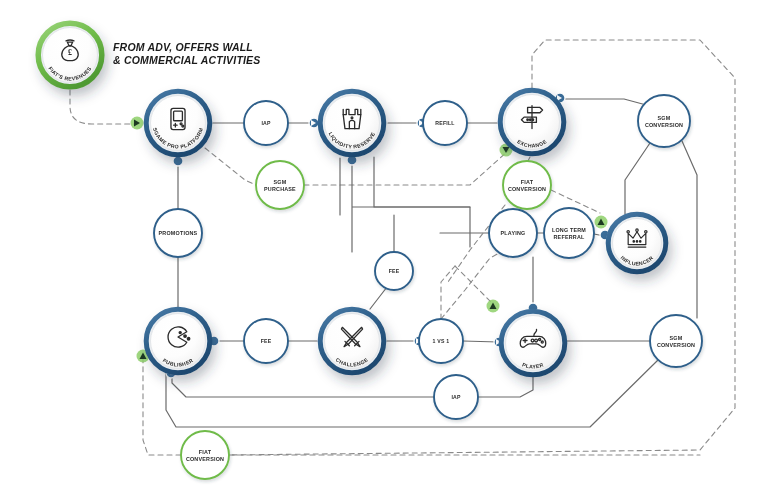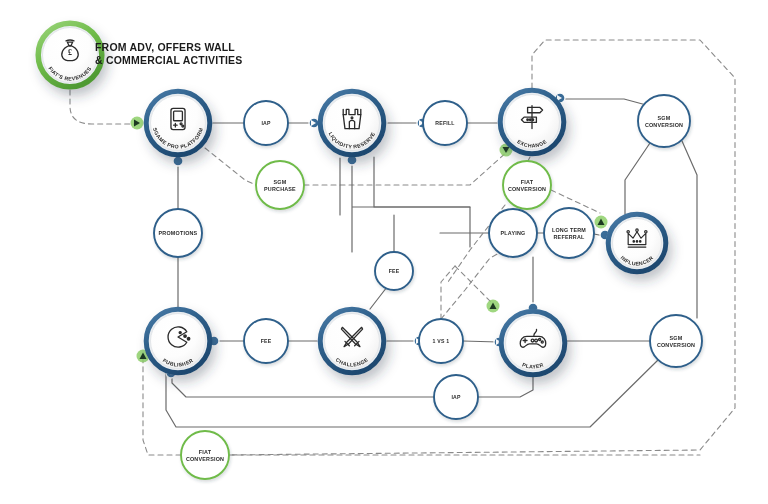--- a/index.html
+++ b/index.html
@@ -321,16 +321,16 @@
           <circle cx="456" cy="397" r="22" fill="#ffffff" stroke="#2e5f8a" stroke-width="1.9" filter="url(#tinyShadow)"></circle>
           <text x="456" y="397" text-anchor="middle" font-size="5.2" font-family="&quot;Liberation Sans&quot;, sans-serif" font-weight="bold" fill="#2b2b2b" letter-spacing="0.2"><tspan x="456" y="399.0">IAP</tspan></text>
         </g>
         <g>
           <circle cx="205" cy="455" r="24" fill="#ffffff" stroke="#6fbb49" stroke-width="1.9" filter="url(#tinyShadow)"></circle>
           <text x="205" y="455" text-anchor="middle" font-size="5.4" font-family="&quot;Liberation Sans&quot;, sans-serif" font-weight="bold" fill="#2b2b2b" letter-spacing="0.2"><tspan x="205" y="454.0">FIAT</tspan><tspan x="205" y="460.9">CONVERSION</tspan></text>
         </g>
       </g>
   </svg>
 
-  <div class="hdr" style="left: 95px; top: 41px;">FROM ADV, OFFERS WALL
+  <div class="hdr" style="left: 113px; top: 41px; font-style: italic;">FROM ADV, OFFERS WALL
 &amp; COMMERCIAL ACTIVITIES</div>
 
 </div>
 
 </body></html>

